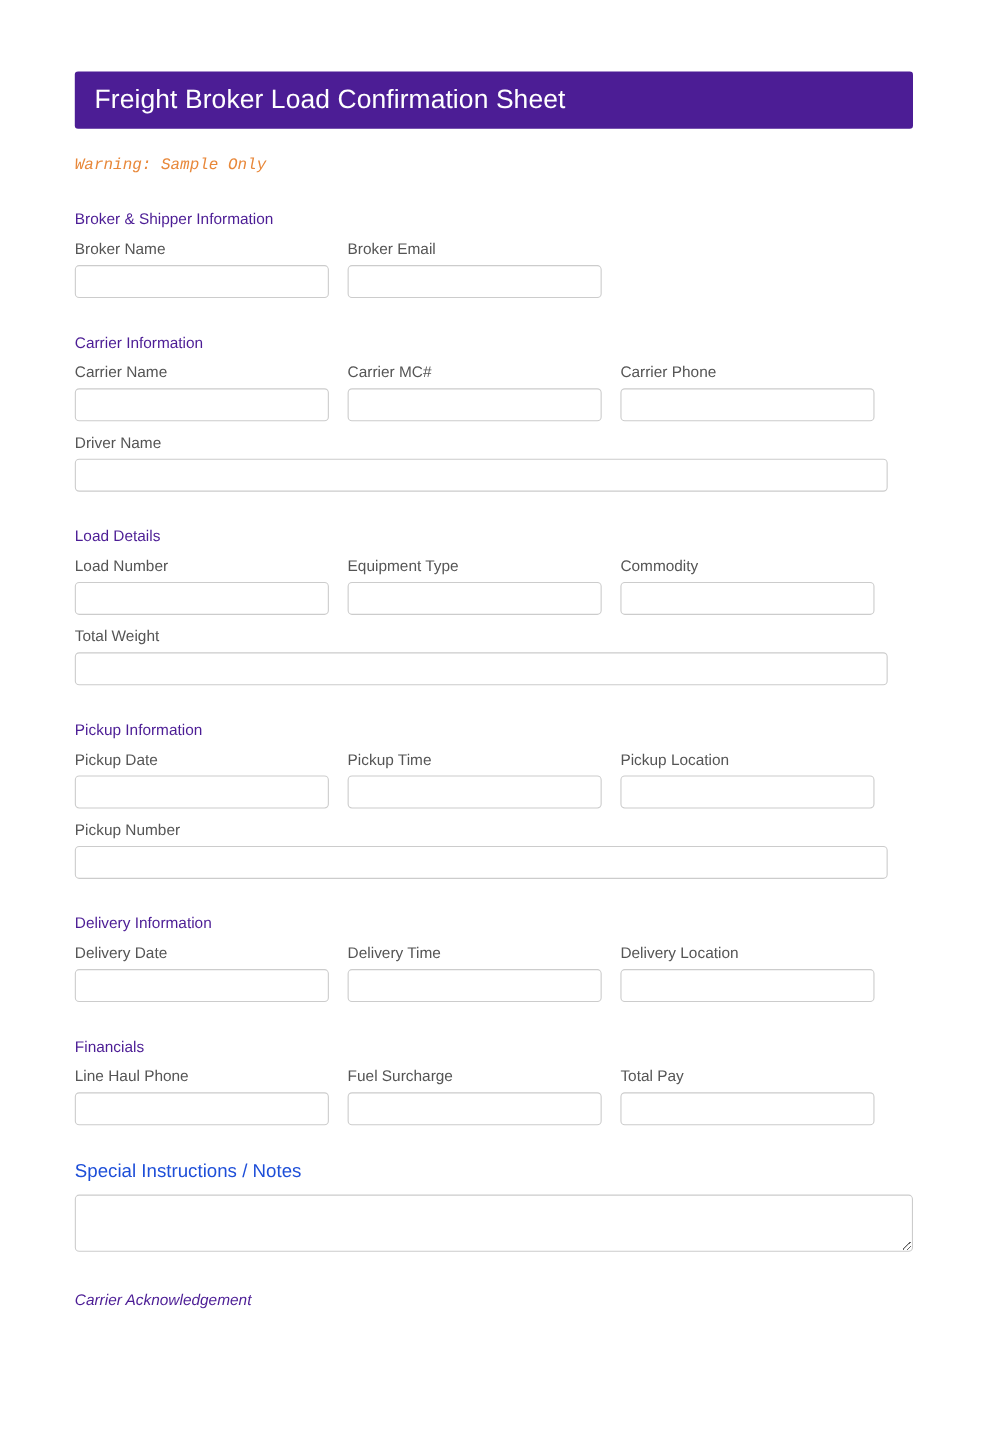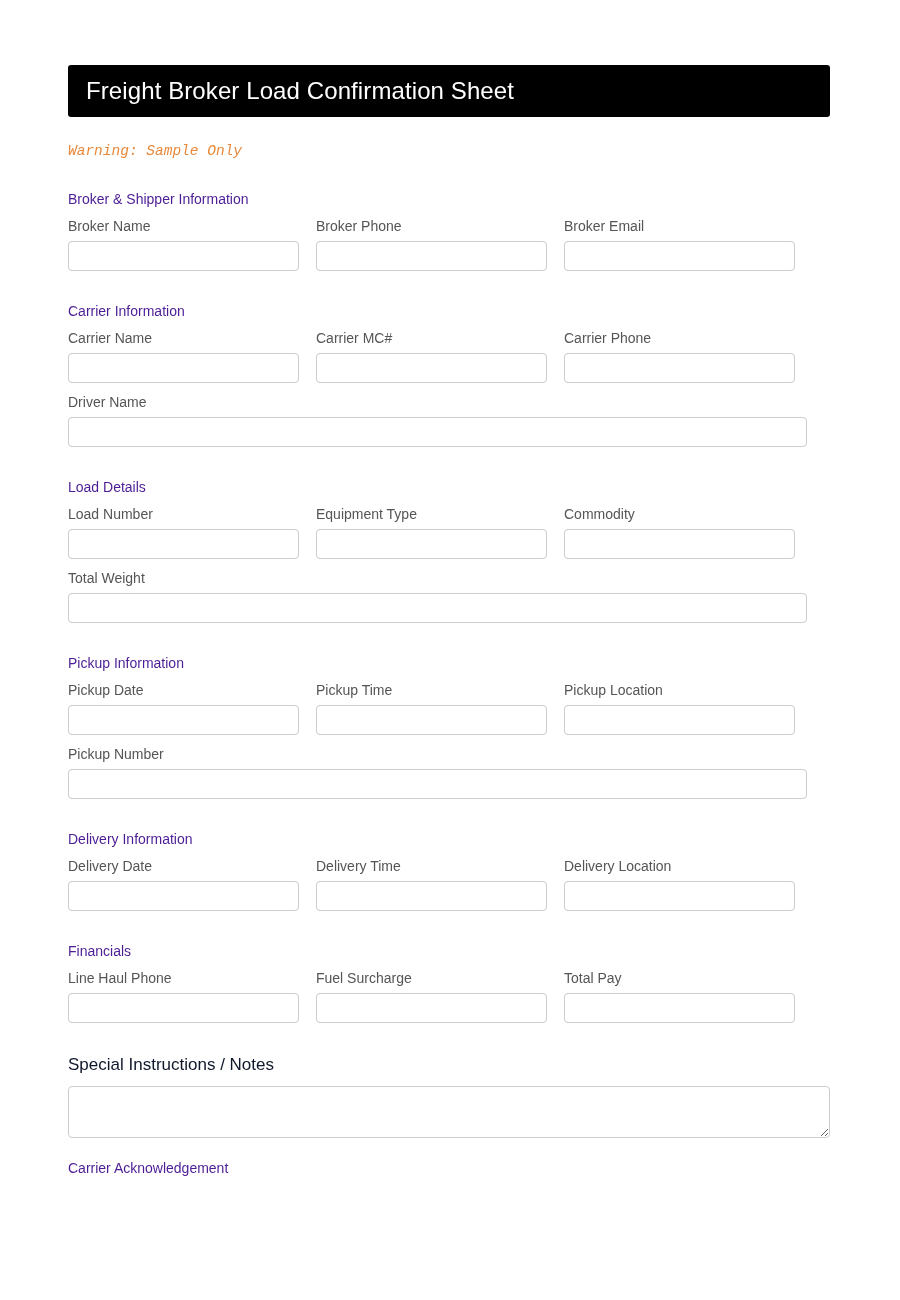--- a/index.html
+++ b/index.html
@@ -24,21 +24,21 @@
   }
   .content {
     position: absolute;
     left: 68px;
     top: 65px;
     width: 762px;
   }
 
   
   .header-banner {
-    background: #000000;
+    background: #4c1d95;
     height: 52px;
     display: flex;
     align-items: center;
     padding: 0 18px;
     border-radius: 3px;
   }
   .header-title {
     color: #ffffff;
     font-size: 24px;
     font-weight: 400;
@@ -106,42 +106,43 @@
   .field-full:last-child { margin-bottom: 0; }
   .field-full .field-input { width: 739px; }
 
   
   .notes-section {
     margin-top: 33px;
   }
   .notes-label {
     display: block;
     font-size: 17px;
-    color: #0f172a;
+    color: #1d4ed8;
     line-height: 1;
     margin-bottom: 13px;
   }
   .notes-area {
     display: block;
     width: 762px;
     height: 52px;
     background: #ffffff;
     border: 1px solid #cccccc;
     border-radius: 4px;
     font-family: "Liberation Sans", sans-serif;
     font-size: 14px;
     color: #333333;
     padding: 6px 8px;
     outline: none;
     resize: vertical;
   }
 
   
   .section-clipped {
-    margin-top: 23px;
+    margin-top: 36px;
+    font-style: italic;
   }
 </style>
 </head>
 <body>
 
 <div class="page">
   <div class="content">
 
     <div class="header-banner">
       <div class="header-title">Freight Broker Load Confirmation Sheet</div>
@@ -150,24 +151,20 @@
     <div class="warning-text">Warning: Sample Only</div>
 
     <div class="section">
       <div class="section-title">Broker &amp; Shipper Information</div>
       <div class="grid-row">
         <div class="field">
           <label class="field-label">Broker Name</label>
           <input class="field-input" type="text" value="" placeholder="" style="">
         </div>
         <div class="field">
-          <label class="field-label">Broker Phone</label>
-          <input class="field-input" type="text" value="" placeholder="" style="">
-        </div>
-        <div class="field">
           <label class="field-label">Broker Email</label>
           <input class="field-input" type="text" value="" placeholder="" style="">
         </div>
       </div>
     </div>
 
     <div class="section">
       <div class="section-title">Carrier Information</div>
       <div class="grid-row">
         <div class="field">

